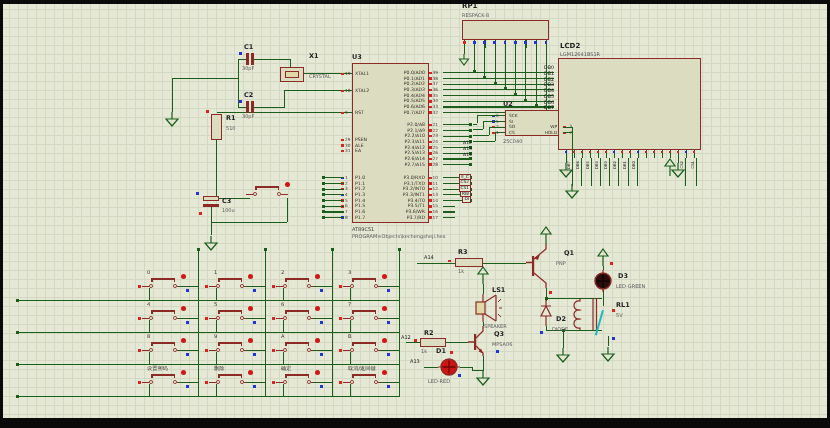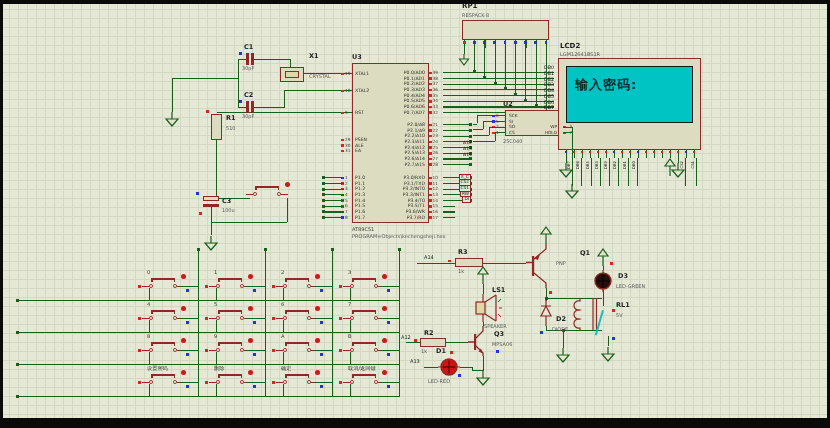--- a/index.html
+++ b/index.html
@@ -273,23 +273,20 @@
     <span class="jd" style="left:535px;top:104.4px"></span>
       <span class="jd" style="left:545px;top:110.1px"></span>
   </div>
   <svg width="12" height="12" style="left:458px;top:54px">
       <path d="M6 0 V5 M1.5 5 H10.5 L6 11 L1.5 5 Z" fill="none" stroke="#1b5e1b" stroke-width="1.1"></path>
     </svg>
 
   <span class="ref" style="left:560px;top:42px;font-size:7px">LCD2</span>
   <span class="val" style="left:560px;top:51px">LGM12641BS1R</span>
   <div class="lcd">
-    <div class="lscreen">
-      <span class="ltext">输入密码:</span>
-    </div>
     <div class="lpins">
 
     <span></span>
         <span></span>
         <span></span>
         <span></span>
         <span></span>
         <span></span>
         <span></span>
         <span></span>
@@ -715,21 +712,21 @@
   <span class="val" style="left:458px;top:268px">1k</span>
 
   <svg width="12" height="18" style="left:540px;top:226px">
       <path d="M6 18 V8 M1 8 H11 L6 1 L1 8 Z" fill="none" stroke="#1b5e1b" stroke-width="1.2"></path>
     </svg>
   <svg width="22" height="44" style="left:526px;top:244px" viewBox="0 0 22 44">
     <rect x="6" y="12" width="2.2" height="20" fill="#8c2b26"></rect>
     <path d="M0 18.5 H6 M8 15 L20 5 V0 M8 29 L20 39 V44" fill="none" stroke="#8c2b26" stroke-width="1.3"></path>
     <polygon points="8,14.5 14,10 12,16" fill="#8c2b26"></polygon>
   </svg>
-  <span class="ref" style="left:580px;top:249px">Q1</span>
+  <span class="ref" style="left:564px;top:249px">Q1</span>
   <span class="val" style="left:556px;top:260px">PNP</span>
   <span class="st" style="left:549px;top:291px"></span>
 
   <svg width="14" height="26" style="left:539px;top:300px" viewBox="0 0 14 26">
     <path d="M7 0 V6 M2 6 H12 M2 16 H12 L7 6 L2 16 Z M7 16 V26" fill="none" stroke="#8c2b26" stroke-width="1.2"></path>
   </svg>
   <span class="ref" style="left:556px;top:315px">D2</span>
   <span class="val" style="left:552px;top:326px">DIODE</span>
   <span class="st b" style="left:540px;top:331px"></span>
 

